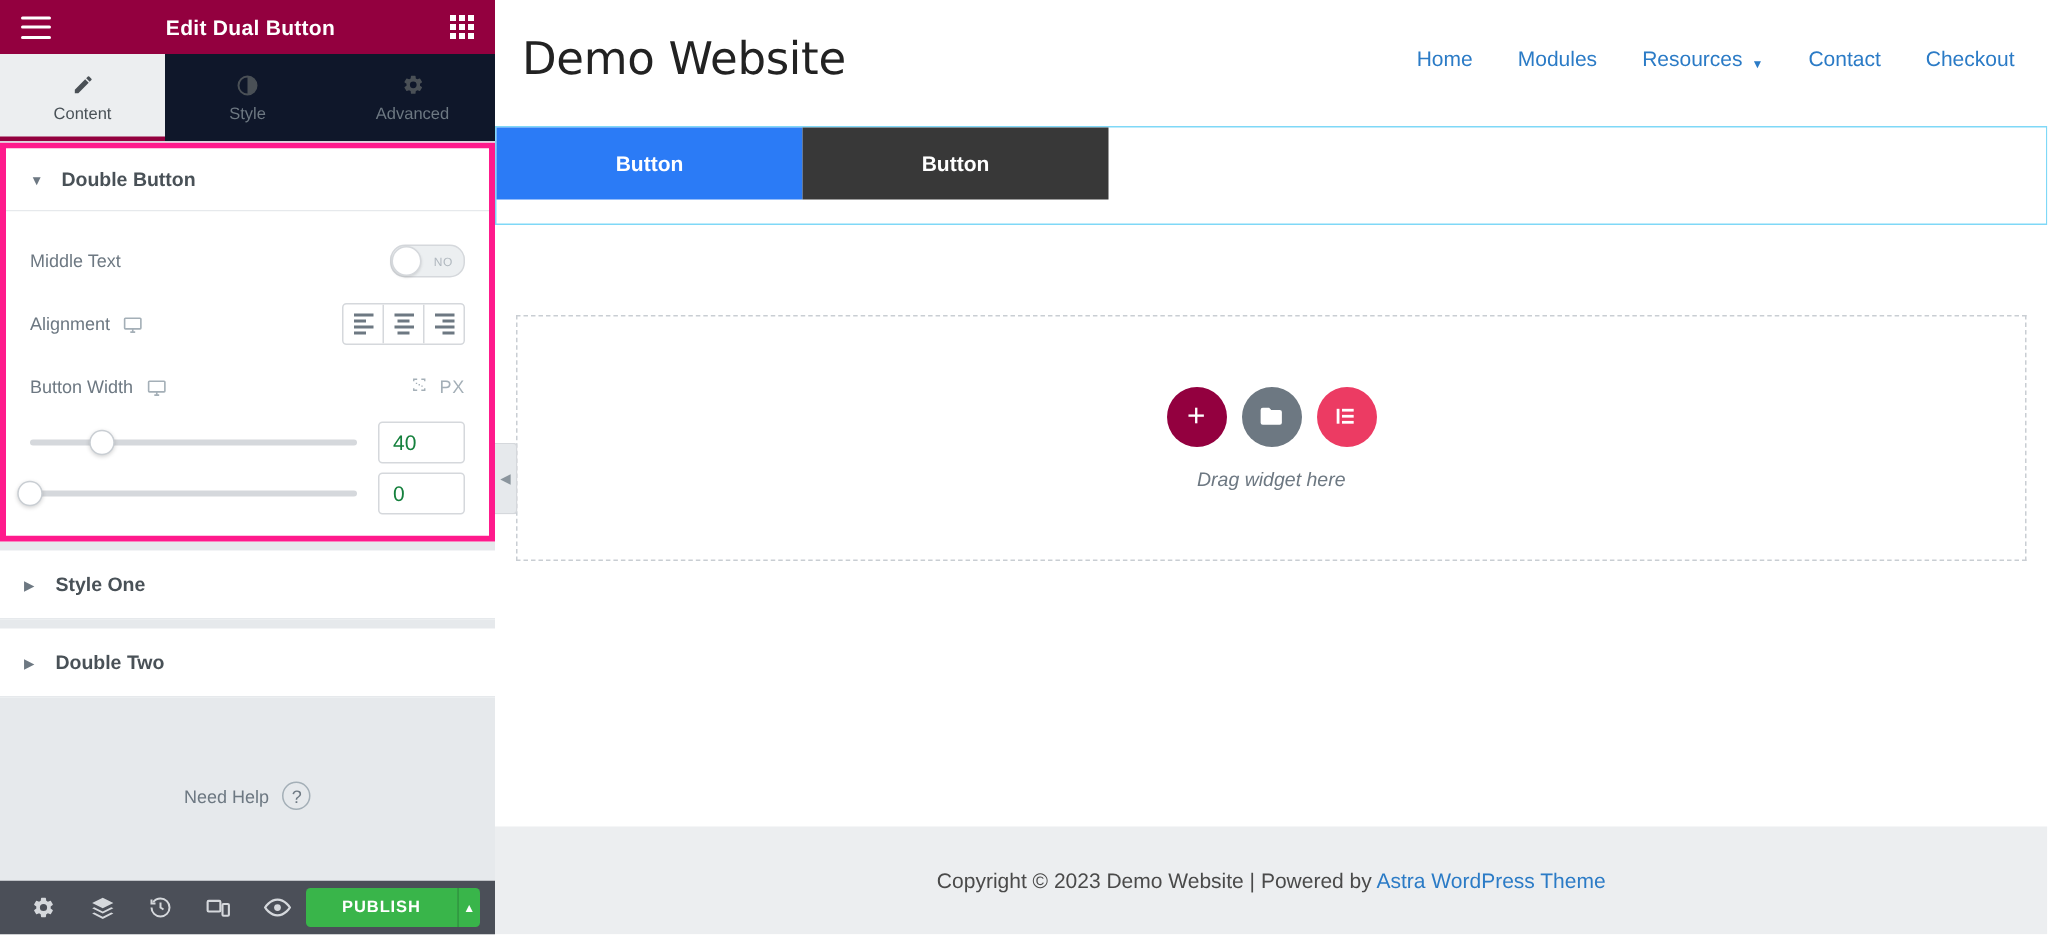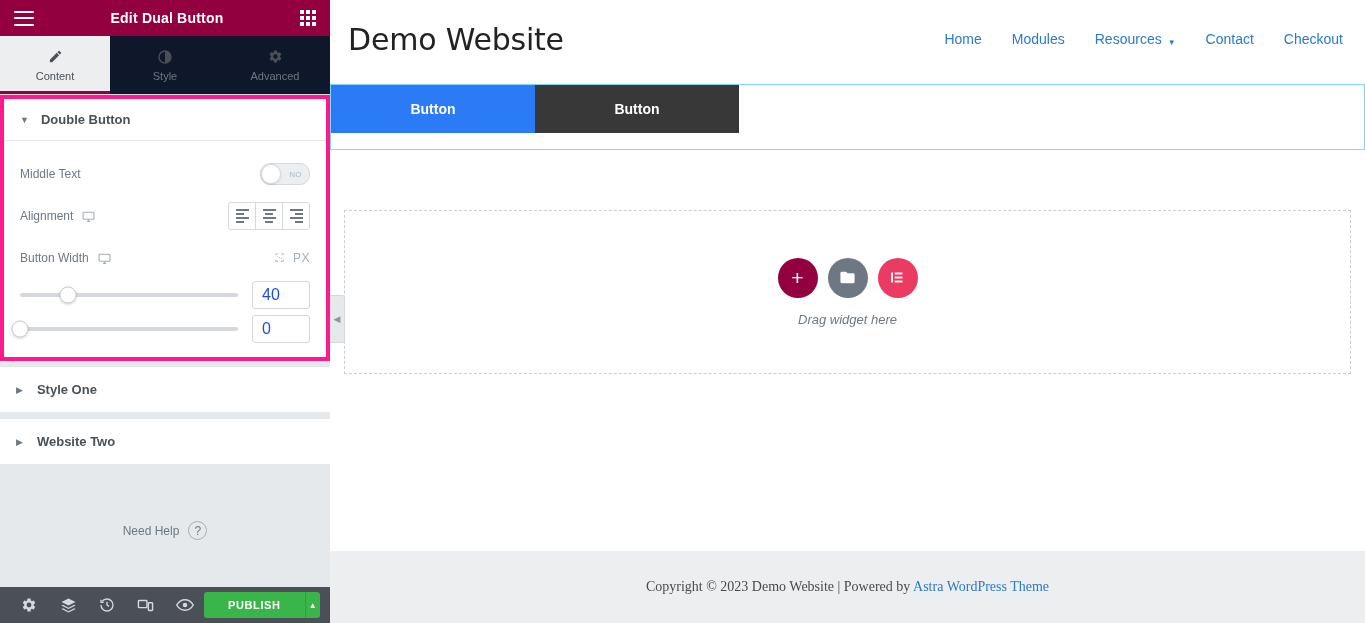--- a/index.html
+++ b/index.html
@@ -58,21 +58,21 @@
   .align-btn>div{display:flex;flex-direction:column;width:13px;}
 
   .unit-row{display:flex;align-items:center;gap:8px;}
   .unit-ico{font-size:10px;color:#a4afb7;}
   .unit-txt{font-size:12px;color:#a4afb7;font-weight:normal;letter-spacing:.5px;cursor:pointer;}
 
   .slider-row{display:flex;align-items:center;gap:14px;margin-top:6px;}
   .track{flex:1;height:4px;background:#d5d8dc;border-radius:2px;position:relative;cursor:pointer;}
   .thumb{position:absolute;top:50%;width:15px;height:15px;border-radius:50%;background:#fff;border:1px solid #c9ced3;box-shadow:0 1px 3px rgba(0,0,0,.18);transform:translate(-50%,-50%);}
   .numbox{width:58px;height:28px;border:1px solid #d5d8dc;border-radius:3px;background:#fff;display:flex;align-items:center;padding:0 9px;box-sizing:border-box;}
-  .numbox span{font-size:16px;color:#1d4ed8;}
+  .numbox span{font-size:14px;color:#15803d;}
 
   .acc-sec{background:#fff;border-bottom:1px solid #e6e9ec;margin-top:6px;}
   .acc-head{display:flex;align-items:center;gap:14px;padding:15px 16px;cursor:pointer;}
   .acc-head .caret{font-size:9px;color:#6d7882;}
   .acc-title{font-size:13px;font-weight:bold;color:#495157;}
 
   .need-help{display:flex;align-items:center;justify-content:center;gap:9px;margin-top:56px;}
   .need-help span{font-size:12px;color:#6d7882;}
   .qmark{width:17px;height:17px;border:1px solid #a4afb7;border-radius:50%;display:flex;align-items:center;justify-content:center;font-size:10px;color:#8b959d;cursor:pointer;}
 
@@ -101,21 +101,21 @@
   .canvas-mid{flex:1;padding:60px 14px 0 14px;box-sizing:border-box;background:#fff;}
   .dropzone{border:1px dashed #c9ced3;height:162px;display:flex;flex-direction:column;align-items:center;justify-content:center;gap:14px;}
   .dz-icons{display:flex;gap:10px;}
   .circ{width:40px;height:40px;border-radius:50%;display:flex;align-items:center;justify-content:center;cursor:pointer;}
   .c-add{background:#93003f;color:#fff;font-size:21px;line-height:1;}
   .c-folder{background:#6d7882;color:#fff;}
   .c-ele{background:#ec3b63;color:#fff;}
   .dz-text{font-size:13px;color:#6d7882;font-style:italic;}
 
   .site-footer{height:72px;background:#eceef0;display:flex;align-items:center;justify-content:center;flex:0 0 72px;}
-  .foot-txt{font-size:14px;color:#4a4a4a;font-family:Liberation Serif, serif;}
+  .foot-txt{font-size:14px;color:#4a4a4a;}
   .foot-link{color:#2b7bc6;cursor:pointer;}
 </style>
 </head>
 <body>
 
 <div class="app">
 
   <div class="panel">
 
     <div class="panel-header">
@@ -265,21 +265,21 @@
       <div class="acc-sec">
         <div class="acc-head">
           <span class="caret">▶</span>
           <span class="acc-title">Style One</span>
         </div>
       </div>
 
       <div class="acc-sec">
         <div class="acc-head">
           <span class="caret">▶</span>
-          <span class="acc-title">Website Two</span>
+          <span class="acc-title">Double Two</span>
         </div>
       </div>
 
       <div class="need-help">
         <span>Need Help</span>
         <span class="qmark">?</span>
       </div>
 
     </div>
 

